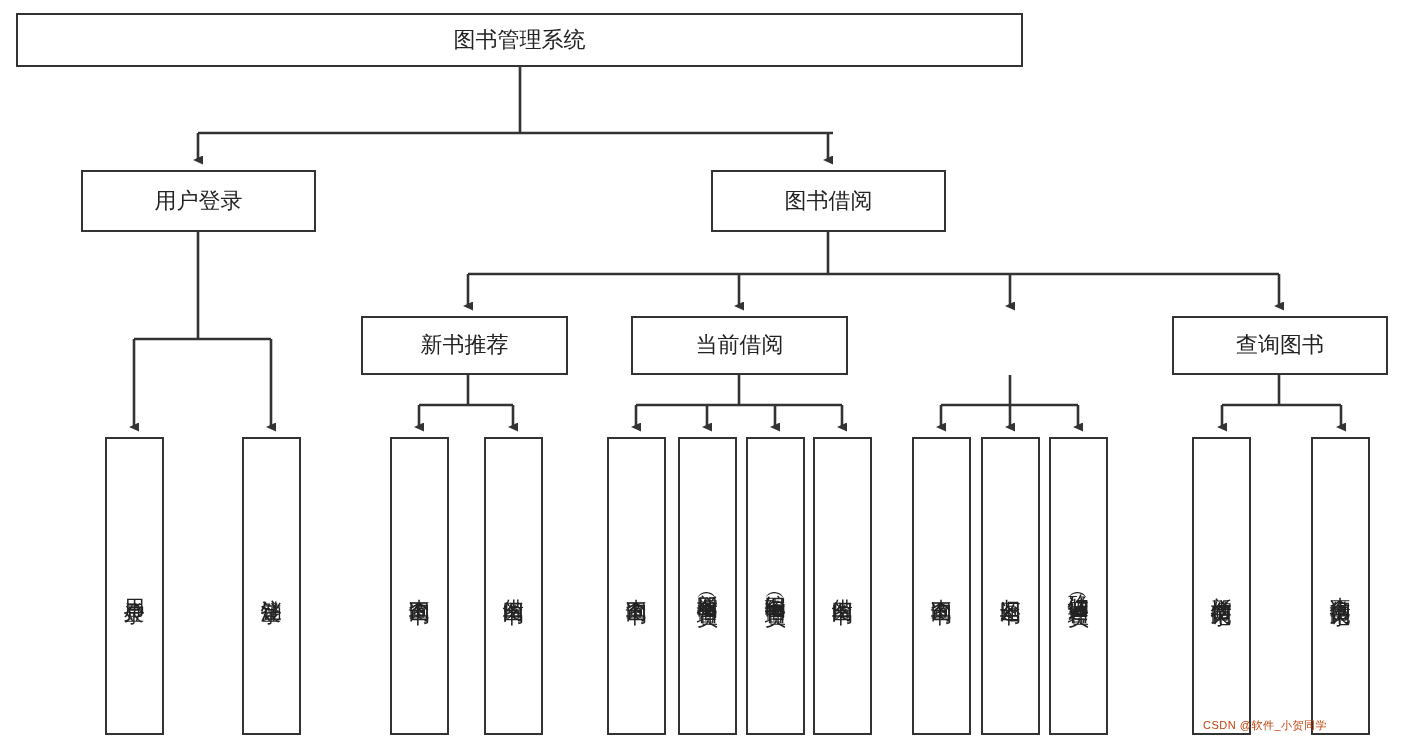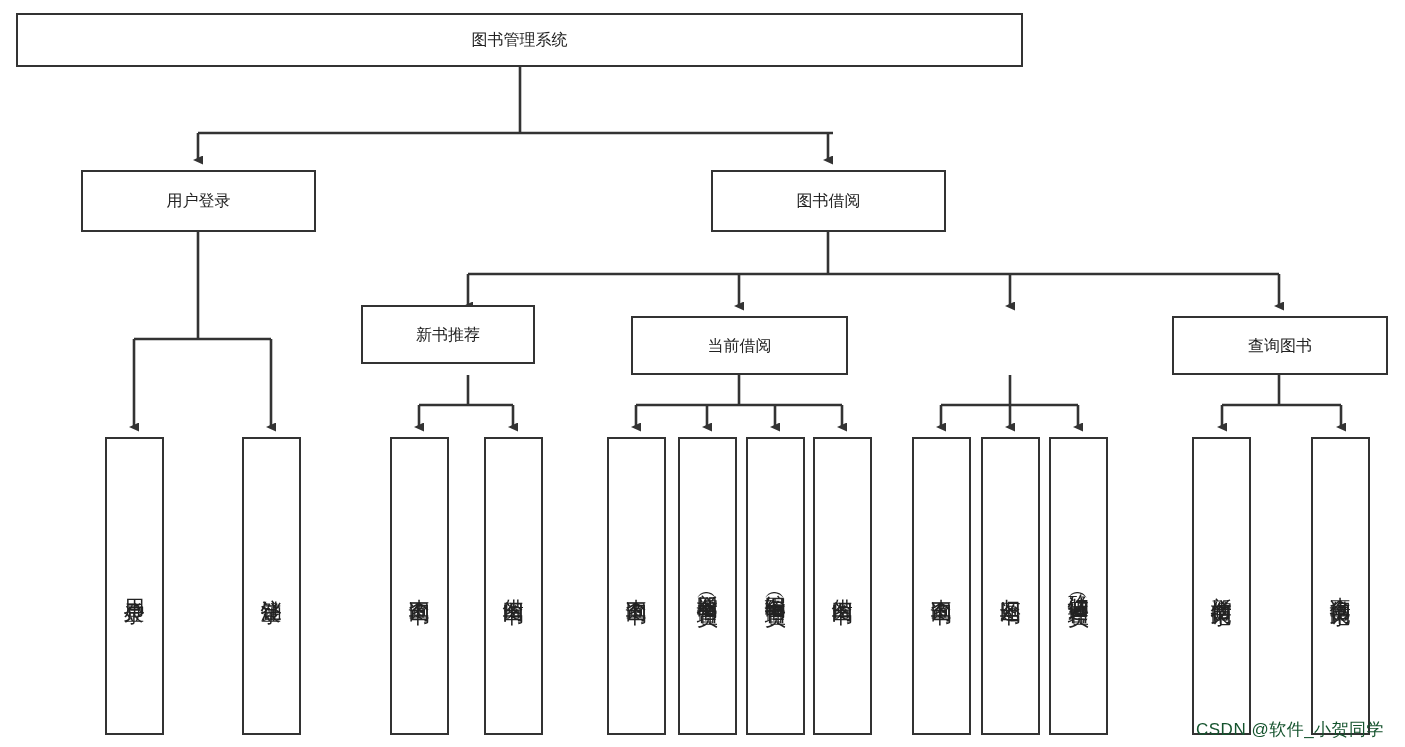--- a/index.html
+++ b/index.html
@@ -30,41 +30,42 @@
     position: absolute;
     box-sizing: border-box;
     border: 2px solid #333333;
     background: #ffffff;
     display: flex;
     align-items: center;
     justify-content: center;
     color: #222222;
   }
   .node-h {
-    font-size: 16px;
+    font-size: 22px;
     line-height: 1.2;
     white-space: nowrap;
   }
   .node-v {
     font-size: 21px;
     line-height: 1.12;
   }
   .node-v .vtext {
     writing-mode: vertical-rl;
     text-orientation: upright;
     letter-spacing: 2px;
     text-align: center;
     white-space: nowrap;
   }
   .watermark {
     position: absolute;
-    font-size: 17px;
-    color: #14532d;
+    font-size: 11px;
+    color: #c2410c;
     white-space: nowrap;
     letter-spacing: 0.5px;
+    margin-left: 7px;
   }
 </style>
 </head>
 <body>
 
 <div id="canvas">
 
   <svg class="edges" viewBox="0 0 1405 747">
     <defs>
       <marker id="arrow" markerWidth="10" markerHeight="10" refX="4.5" refY="5" orient="auto" markerUnits="userSpaceOnUse">
@@ -132,21 +133,21 @@
   </div>
 
   <div class="node node-h" style="left:81px; top:170px; width:235px; height:62px;">
     <span>用户登录</span>
   </div>
 
   <div class="node node-h" style="left:711px; top:170px; width:235px; height:62px;">
     <span>图书借阅</span>
   </div>
 
-  <div class="node node-h" style="left:361px; top:305px; width:174px; height:59px;">
+  <div class="node node-h" style="left:361px; top:316px; width:207px; height:59px;">
     <span>新书推荐</span>
   </div>
 
   <div class="node node-h" style="left:631px; top:316px; width:217px; height:59px;">
     <span>当前借阅</span>
   </div>
 
 
   <div class="node node-h" style="left:1172px; top:316px; width:216px; height:59px;">
     <span>查询图书</span>

